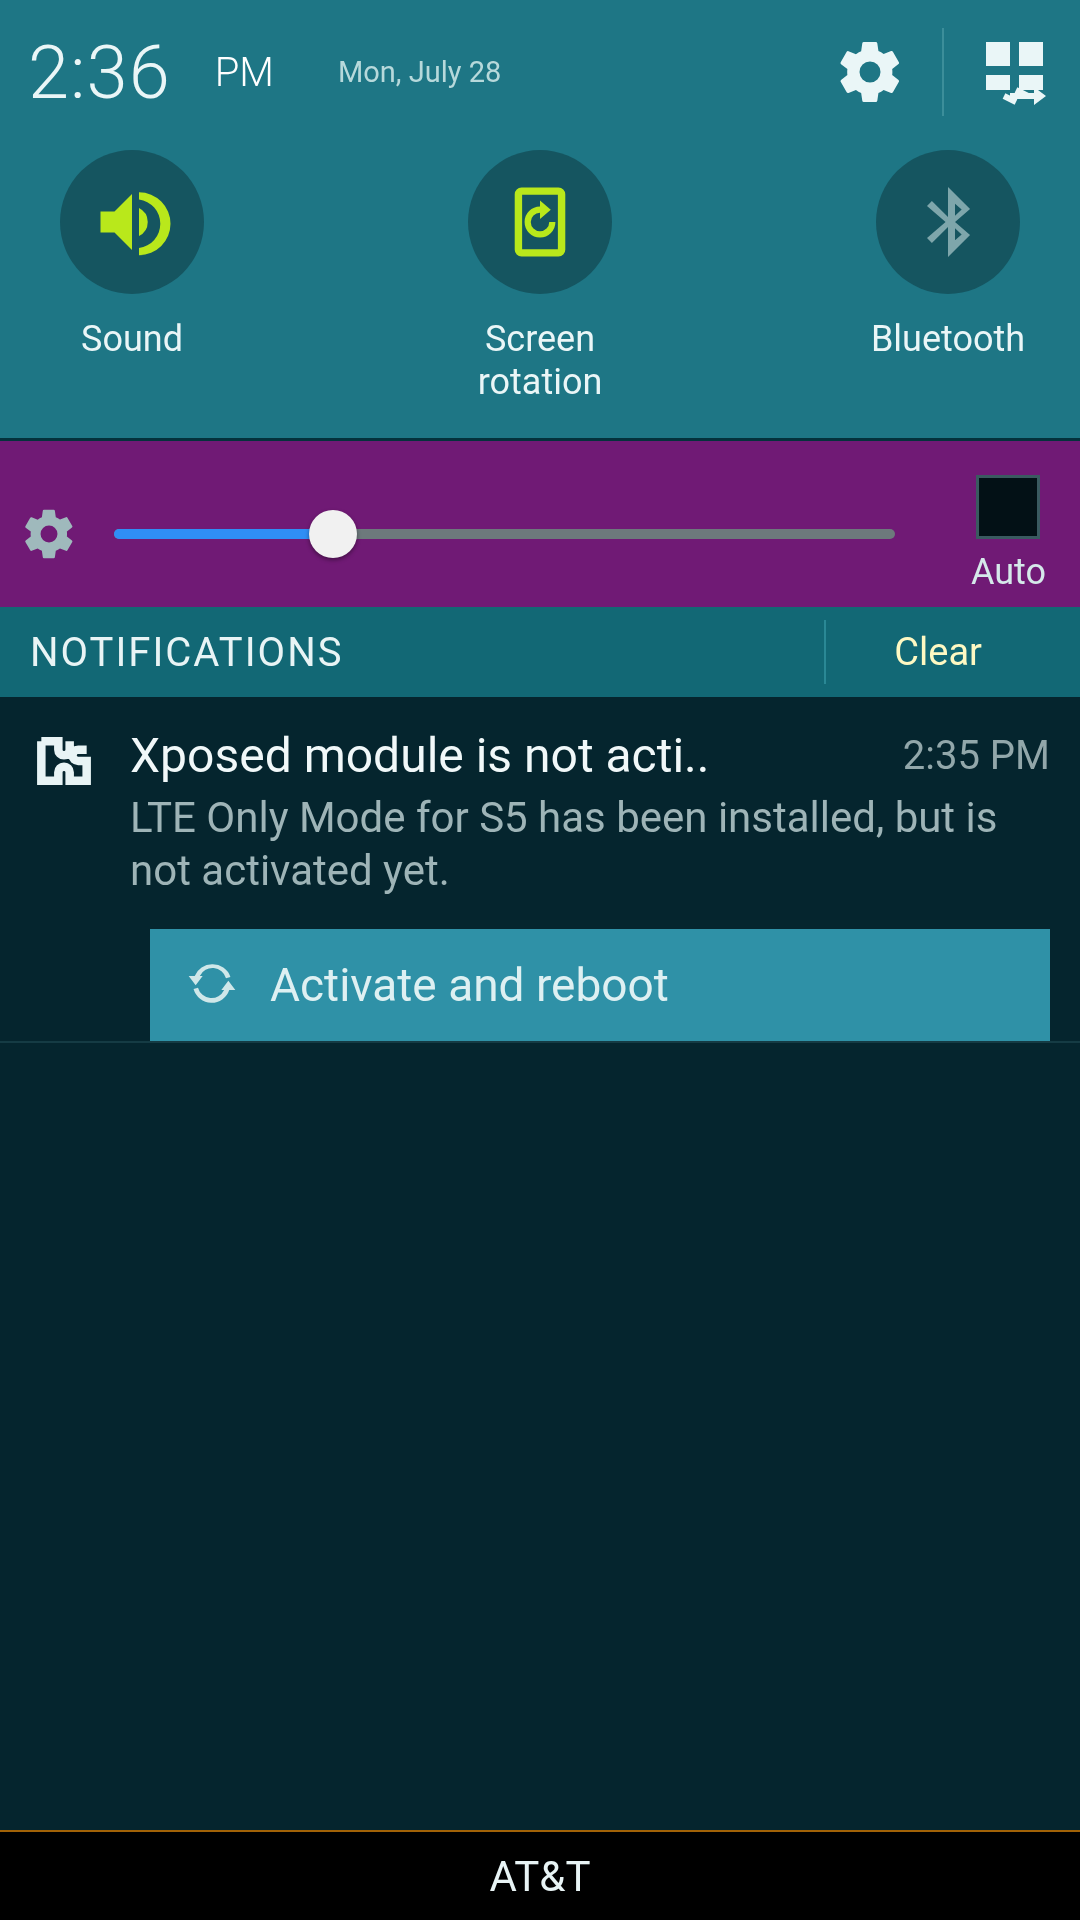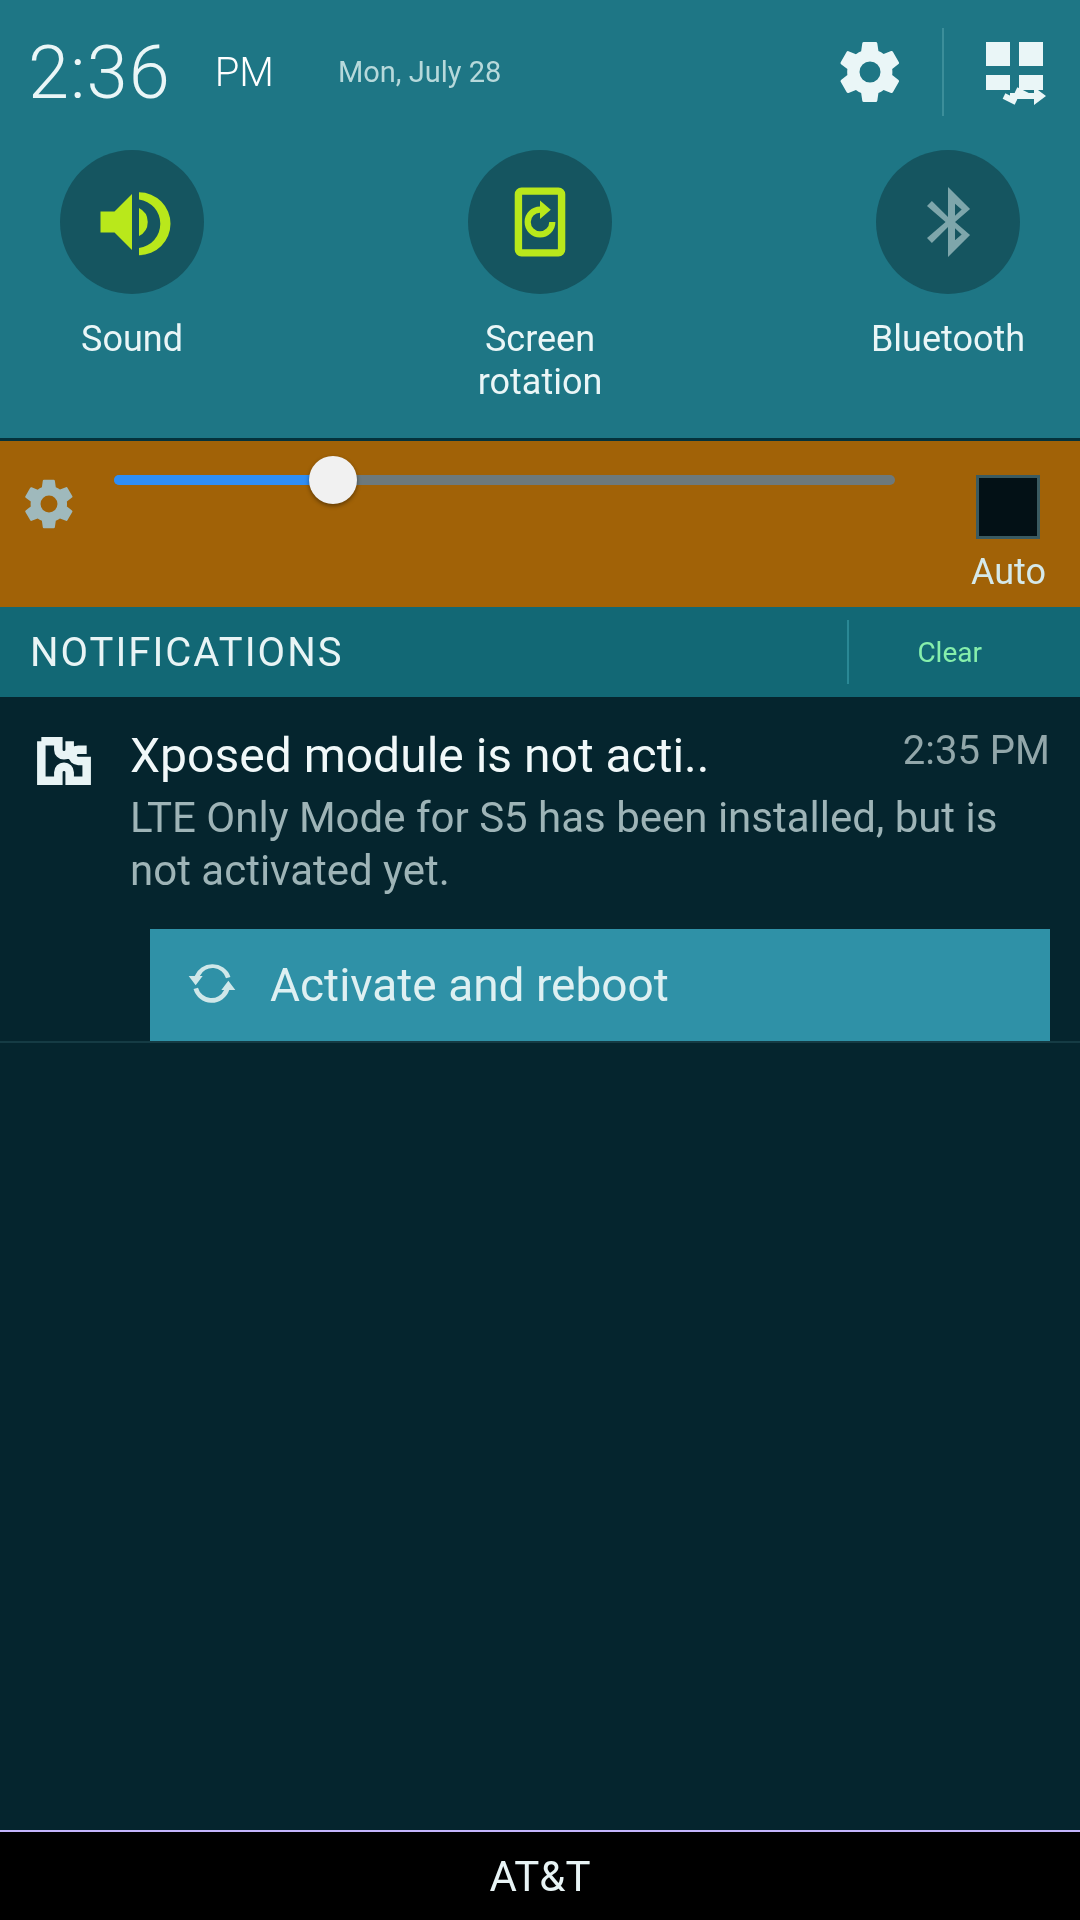--- a/index.html
+++ b/index.html
@@ -11,45 +11,45 @@
   .date { font-size: 29px; color: #b7d9db; margin-left: 24px; font-weight: 400; }
   .status-right { margin-left: auto; display: flex; align-items: center; gap: 36px; }
   .vsep { width: 2px; height: 88px; background: #3c8e9a; }
   .gear-lg svg, .grid-btn svg { width: 72px; height: 72px; display: block; }
   .toggle-row { display: flex; justify-content: space-between; margin-top: 34px; padding: 0 4px; }
   .toggle { display: flex; flex-direction: column; align-items: center; width: 200px; }
   .circle { width: 144px; height: 144px; border-radius: 50%; background: #155560; display: flex; align-items: center; justify-content: center; }
   .toggle-label { margin-top: 24px; font-size: 36px; color: #eaf6f7; text-align: center; line-height: 1.2; }
   .icon-on { fill: #b9e81b; }
   .icon-off { fill: #7ea6ab; }
-  .brightness-row { background: #a16207; display: flex; padding: 34px 34px 14px 20px; gap: 36px; border-top: 3px solid #04323c; }
+  .brightness-row { background: #701a75; display: flex; align-items: center; padding: 34px 34px 14px 20px; gap: 36px; border-top: 3px solid #04323c; }
   .gear-sm svg { width: 58px; height: 58px; display: block; fill: #9fb9bc; }
   .slider { flex: 1; height: 10px; background: #6d797c; border-radius: 5px; position: relative; margin-right: 40px; }
   .slider-fill { position: absolute; left: 0; top: 0; height: 10px; border-radius: 5px; background: #2f8ef5; }
   .slider-thumb { position: absolute; width: 48px; height: 48px; background: #f1f1f1; border-radius: 50%; top: 50%; transform: translate(-50%, -50%); box-shadow: 0 2px 4px rgba(0,0,0,.4); }
   .auto-col { display: flex; flex-direction: column; align-items: center; gap: 12px; }
   .checkbox { width: 64px; height: 64px; border: 3px solid #3a5a60; background: #031116; }
   .auto-label { font-size: 36px; color: #d5e9ea; }
   .section-bar { background: #126875; display: flex; align-items: center; height: 90px; padding: 0 30px; }
   .section-title { font-size: 40px; color: #e8f4f5; letter-spacing: 2px; }
   .section-sep { width: 2px; height: 64px; background: #2a8895; margin-left: auto; }
-  .clear-btn { font-size: 28px; color: #86efac; padding: 0 68px 0 68px; }
+  .clear-btn { font-size: 38px; color: #fef9c3; padding: 0 68px 0 68px; }
   .notif-area { background: #05252e; }
   .notif { padding: 30px 30px 0 30px; border-bottom: 2px solid #153b44; }
   .notif-row { display: flex; gap: 32px; }
   .notif-icon svg { width: 68px; height: 68px; fill: none; stroke: #e8f4f5; stroke-width: 3; }
   .notif-body { flex: 1; min-width: 0; }
-  .notif-head { display: flex; align-items: flex-start; gap: 40px; }
+  .notif-head { display: flex; align-items: center; gap: 40px; }
   .notif-title { font-size: 48px; color: #f1f8f9; white-space: nowrap; overflow: hidden; text-overflow: ellipsis; flex: 1; }
   .notif-time { font-size: 40px; color: #92a7aa; white-space: nowrap; }
   .notif-desc { font-size: 42px; color: #9eb4b7; margin-top: 8px; line-height: 1.25; }
   .notif-action { margin-top: 32px; margin-left: 120px; background: #2f91a7; height: 112px; display: flex; align-items: center; gap: 30px; padding-left: 34px; text-align: center; }
   .notif-action svg { width: 56px; height: 56px; fill: #cfe7e9; }
   .notif-action-label { font-size: 46px; color: #def0f2; }
-  .carrier-bar { position: absolute; bottom: 0; left: 0; right: 0; height: 90px; background: #000; border-top: 2px solid #c4b5fd; display: flex; align-items: center; justify-content: center; }
+  .carrier-bar { position: absolute; bottom: 0; left: 0; right: 0; height: 90px; background: #000; border-top: 2px solid #a16207; display: flex; align-items: center; justify-content: center; }
   .carrier-label { font-size: 42px; color: #e8f4f5; }
   .fill-area { position: absolute; top: 0; left: 0; right: 0; bottom: 90px; display: flex; flex-direction: column; }
   .empty { flex: 1; background: #05252e; }
 </style>
 </head>
 <body>
 
 <div class="fill-area">
 
   <div class="panel-top">

